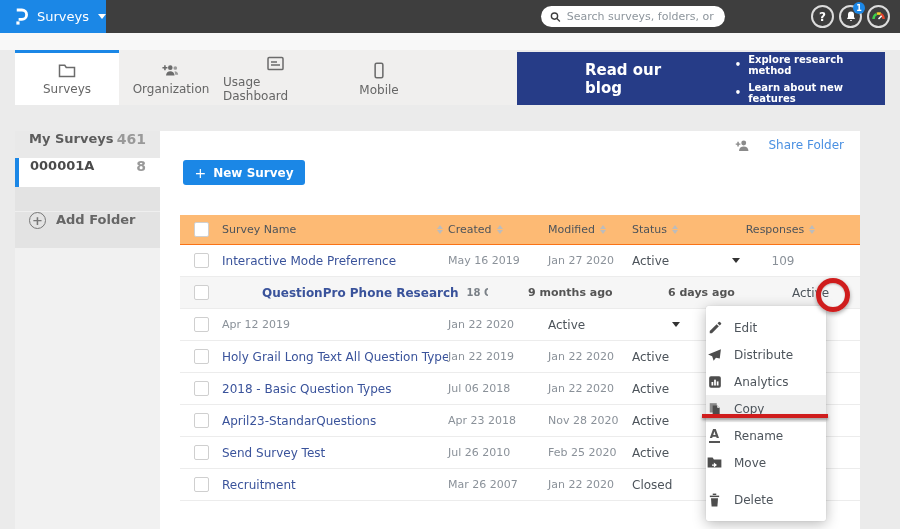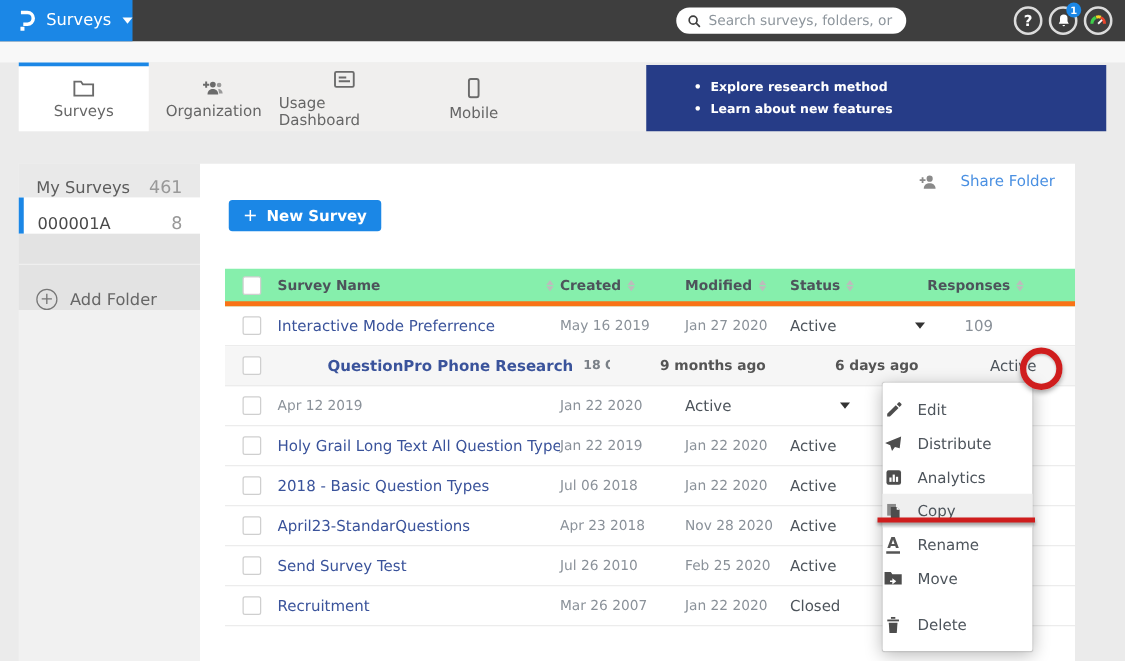--- a/index.html
+++ b/index.html
@@ -31,39 +31,39 @@
 
   
   .banner { position:absolute; left:517px; top:52px; width:368px; height:53px; background:#263c87; display:flex; align-items:center; cursor:pointer; }
   .banner-title { color:#fff; font-size:15px; font-weight:bold; margin-left:68px; }
   .banner-bullets { margin-left:38px; display:flex; flex-direction:column; gap:6px; }
   .banner-bullets .b { color:#fff; font-size:10px; font-weight:bold; display:flex; gap:7px; align-items:center; }
   .banner-bullets .dot { font-size:10px; }
 
   
   .sidebar { position:absolute; left:15px; top:131px; width:145px; height:398px; background:#f1f1f1; font-size:13px; }
-  .side-row { display:flex; align-items:flex-end; justify-content:space-between; padding:0 14px; cursor:pointer; }
+  .side-row { display:flex; align-items:flex-start; justify-content:space-between; padding:0 14px; cursor:pointer;font-weight:bold; }
   .side-mysurveys { height:27px; background:#e9e9e9; color:#5c5c5c; }
   .side-selected { height:29px; background:#fff; border-left:4px solid #1b87e6; color:#4a4a4a; padding-left:11px; }
   .side-count { font-size:14px; color:#999; }
   .side-spacer { height:25px; background:#e3e3e3; border-bottom:1px solid #efefef; }
   .side-addfolder { height:36px; background:#e3e3e3; color:#666; justify-content:flex-start; gap:10px; }
   .plus-circle { width:17px; height:17px; border:1.5px solid #777; border-radius:50%; display:flex; align-items:center; justify-content:center; font-size:13px; color:#777; line-height:1; }
 
   
   .content { position:absolute; left:160px; top:131px; width:700px; height:398px; background:#fff; }
   .share-folder { position:absolute; right:16px; top:7px; display:flex; align-items:center; gap:17px; cursor:pointer; }
   .share-folder span { color:#4a90e2; font-size:12px; }
   .new-survey { position:absolute; left:23px; top:29px; width:122px; height:25px; background:#1b87e6; border:none; border-radius:3px; color:#fff; font-size:12px; font-weight:bold; font-family:inherit; display:flex; align-items:center; justify-content:center; gap:7px; cursor:pointer; }
   .new-survey .plus { font-size:14px; font-weight:normal; }
 
   
   .tbl { position:absolute; left:20px; top:84px; width:680px; }
   .trow { display:grid; grid-template-columns:42px 226px 100px 84px 88px 32px 62px 46px; align-items:center; }
-  .thead { height:30px; background:#86efac; border-bottom:4px solid #f97316; font-size:11px; font-weight:bold; color:#4d545b; }
+  .thead { height:30px; background:#fdba74; border-bottom:1px solid #f97316; font-size:11px; font-weight:normal; color:#4d545b; }
   .tr { height:32px; border-bottom:1px solid #ececec; }
   .tr.hover { background:#f6f6f6;gap:40px; }
   .cell-cb { display:flex; justify-content:center; }
   .cb { width:15px; height:15px; background:#fff; border:1px solid #cfcfcf; border-radius:2px; cursor:pointer; }
   .cell-name { display:flex; align-items:center; gap:8px; overflow:hidden; white-space:nowrap; }
   .name-link { color:#3a539b; font-size:12px; text-decoration:none; cursor:pointer; }
   .tr.hover .name-link { font-weight:bold; }
   .q-badge { color:#7a8087; font-size:10px; font-weight:bold; }
   .cell-date { font-size:11px; color:#8a9199; }
   .tr.hover .cell-date { color:#555; font-weight:bold; }
@@ -163,20 +163,21 @@
   </div>
   <div class="tab">
     <svg width="12" height="17" viewBox="0 0 14 22">
       <rect x="2" y="1.5" width="10" height="19" rx="2" fill="none" stroke="#6b6b6b" stroke-width="2"></rect>
     </svg>
     <span>Mobile</span>
   </div>
 </div>
 
 <div class="banner">
+  <span class="banner-title">Read our blog</span>
   <div class="banner-bullets">
     <span class="b">
         <span class="dot">•</span>
         <span>Explore research method</span>
       </span>
     <span class="b">
         <span class="dot">•</span>
         <span>Learn about new features</span>
       </span>
   </div>

